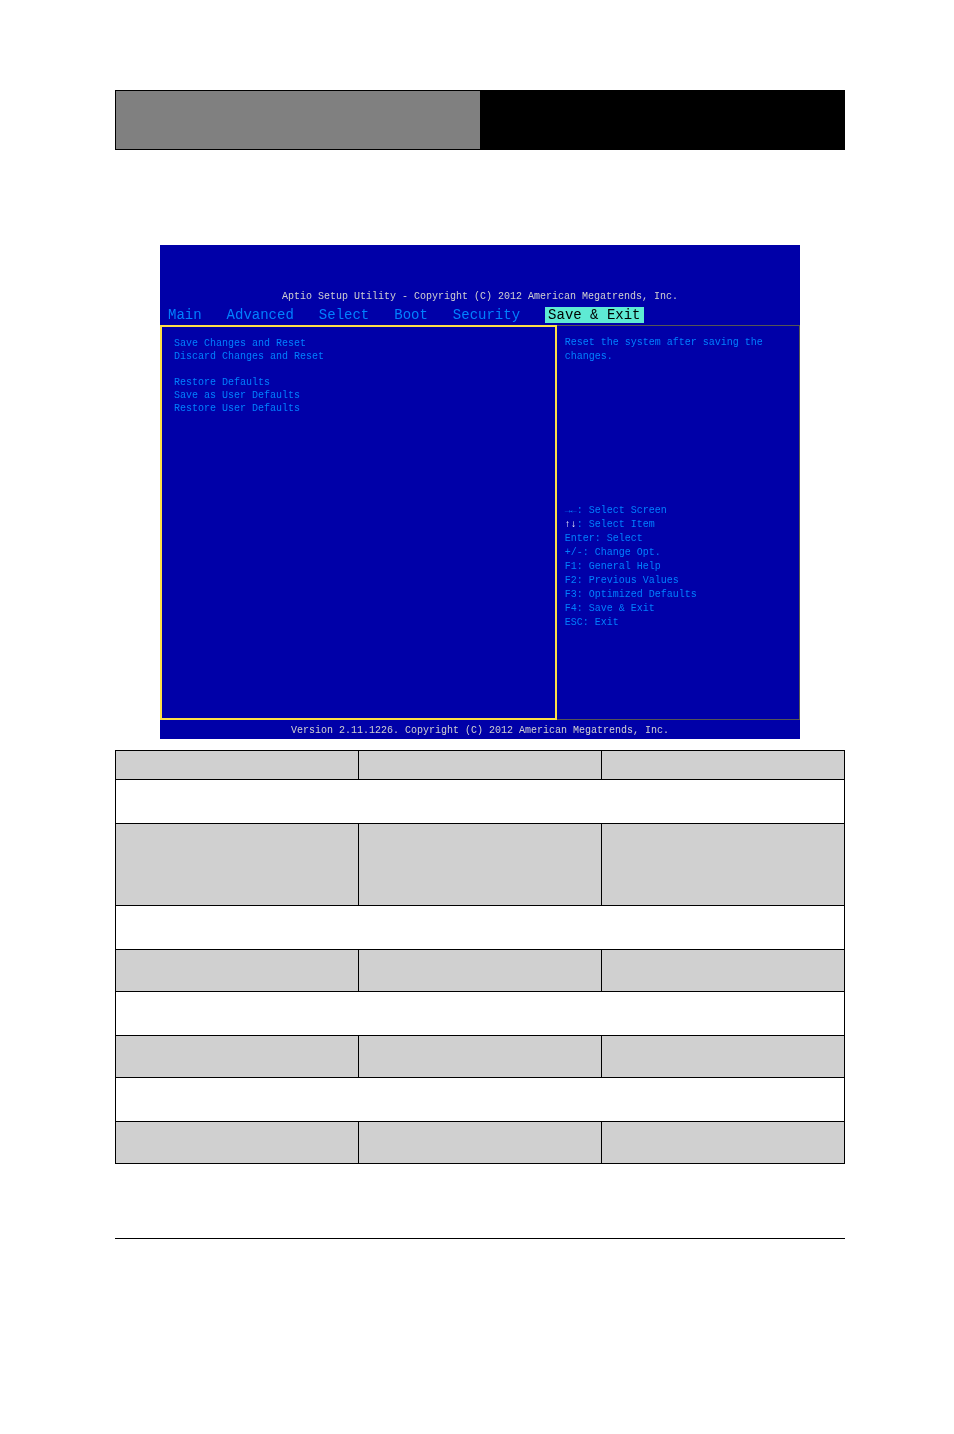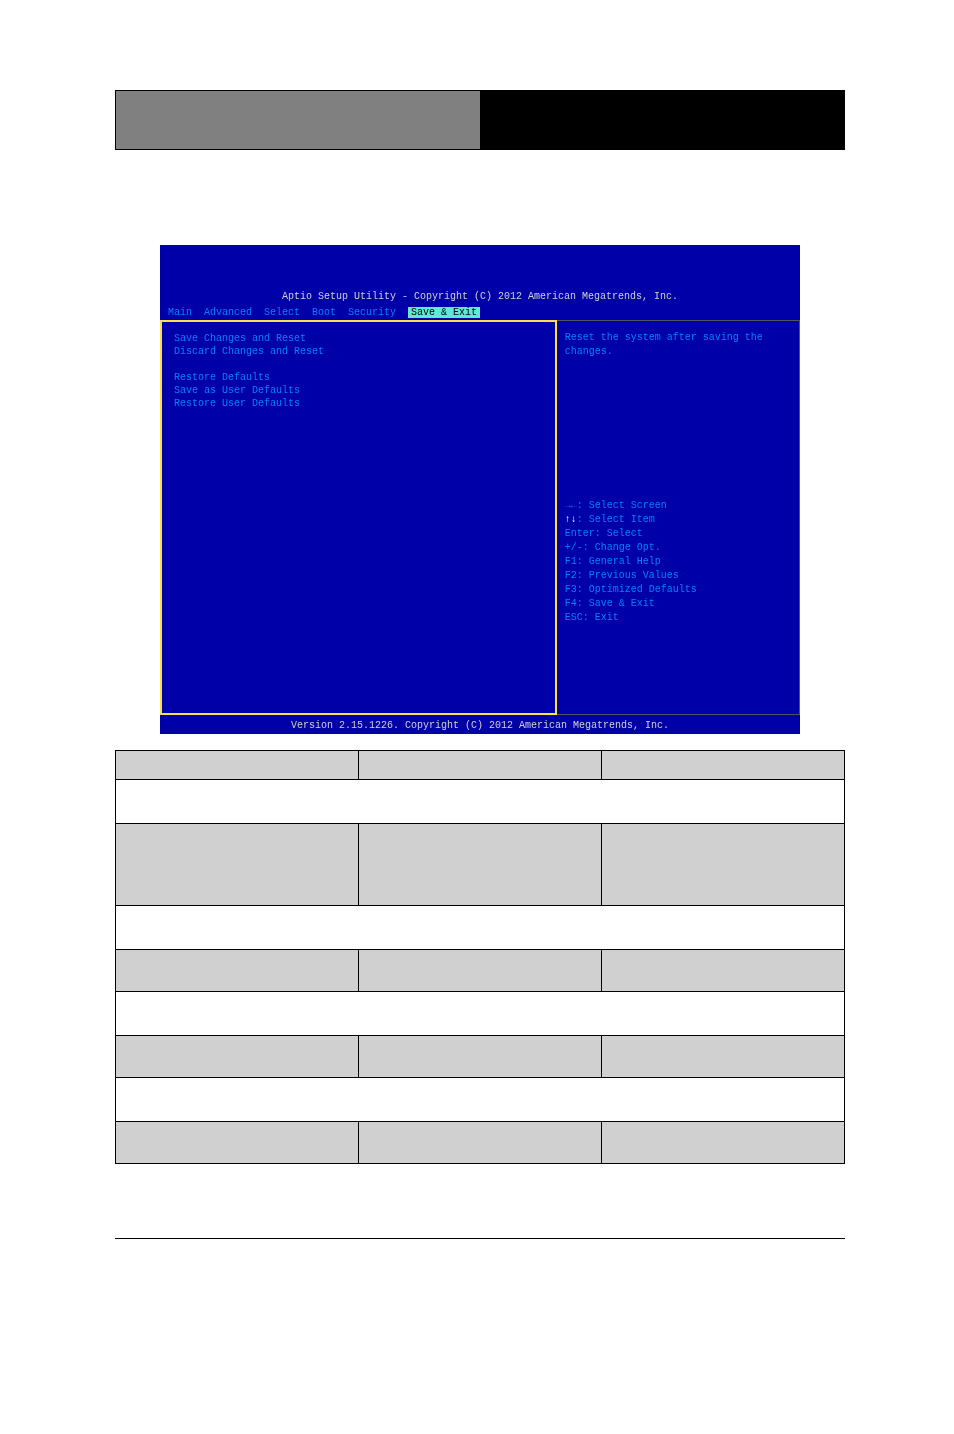--- a/index.html
+++ b/index.html
@@ -4,21 +4,21 @@
   <style>
     * { margin: 0; padding: 0; box-sizing: border-box; }
     body { width: 954px; height: 1434px; background: #fff; font-family: Arial, sans-serif; position: relative; }
     
     .header-box { position: absolute; top: 90px; left: 115px; width: 730px; height: 60px; display: flex; }
     .header-left { width: 50%; background: #808080; border: 1px solid #000; border-right: none; display: flex; align-items: center; justify-content: center; font-size: 14px; color: #999; }
     .header-right { width: 50%; background: #000; color: #fff; display: flex; align-items: center; padding-left: 15px; font-size: 16px; }
     
     .bios-screen { position: absolute; top: 245px; left: 160px; width: 640px; height: 455px; background: #0000a8; font-family: 'Courier New', monospace; font-size: 10px; }
     .bios-title-bar { background: #0000a8; color: #d0d0d0; text-align: center; padding: 3px 0; font-size: 10px; margin-top: 43px; }
-    .bios-menu-bar { background: #0000a8; color: #0080ff; padding: 2px 8px; display: flex; gap: 12px; font-size: 10px; }
+    .bios-menu-bar { background: #0000a8; color: #0080ff; padding: 2px 8px; display: flex; gap: 25px; font-size: 14px; }
     .bios-menu-item { color: #0080ff; }
     .bios-menu-item.selected { background: #5eead4; color: #000; padding: 0 3px; }
     .bios-body { display: flex; height: 395px; }
     .bios-left { width: 62%; background: #0000a8; padding: 10px 12px; border: 2px solid #fde047; }
     .bios-left-item { color: #0080ff; padding: 1px 0; font-size: 10px; }
     .bios-right { width: 38%; background: #0000a8; padding: 10px 8px; border: 1px solid #555; border-left: none; }
     .bios-help-text { color: #0080ff; margin-bottom: 140px; font-size: 10px; line-height: 1.4; }
     .bios-keys { color: #0080ff; font-size: 10px; line-height: 1.4; }
     .bios-keys .key-white { color: #fff; }
     .bios-footer { background: #0000a8; border-top: 2px solid #0000a8; color: #d0d0d0; text-align: center; padding: 3px 0; font-size: 10px; }
@@ -67,21 +67,21 @@
         <div>Enter: Select</div>
         <div>+/-: Change Opt.</div>
         <div>F1: General Help</div>
         <div>F2: Previous Values</div>
         <div>F3: Optimized Defaults</div>
         <div>F4: Save &amp; Exit</div>
         <div>ESC: Exit</div>
       </div>
     </div>
   </div>
-  <div class="bios-footer">Version 2.15.1226. Copyright (C) 2012 American Megatrends, Inc.</div>
+  <div class="bios-footer">Version 2.11.1226. Copyright (C) 2012 American Megatrends, Inc.</div>
 </div>
 
 <table class="options-table">
   <tbody>
       <tr>
     <th style="width:33.3%"></th>
     <th style="width:33.3%"></th>
     <th style="width:33.3%"></th>
   </tr>
   <tr class="row-span">

